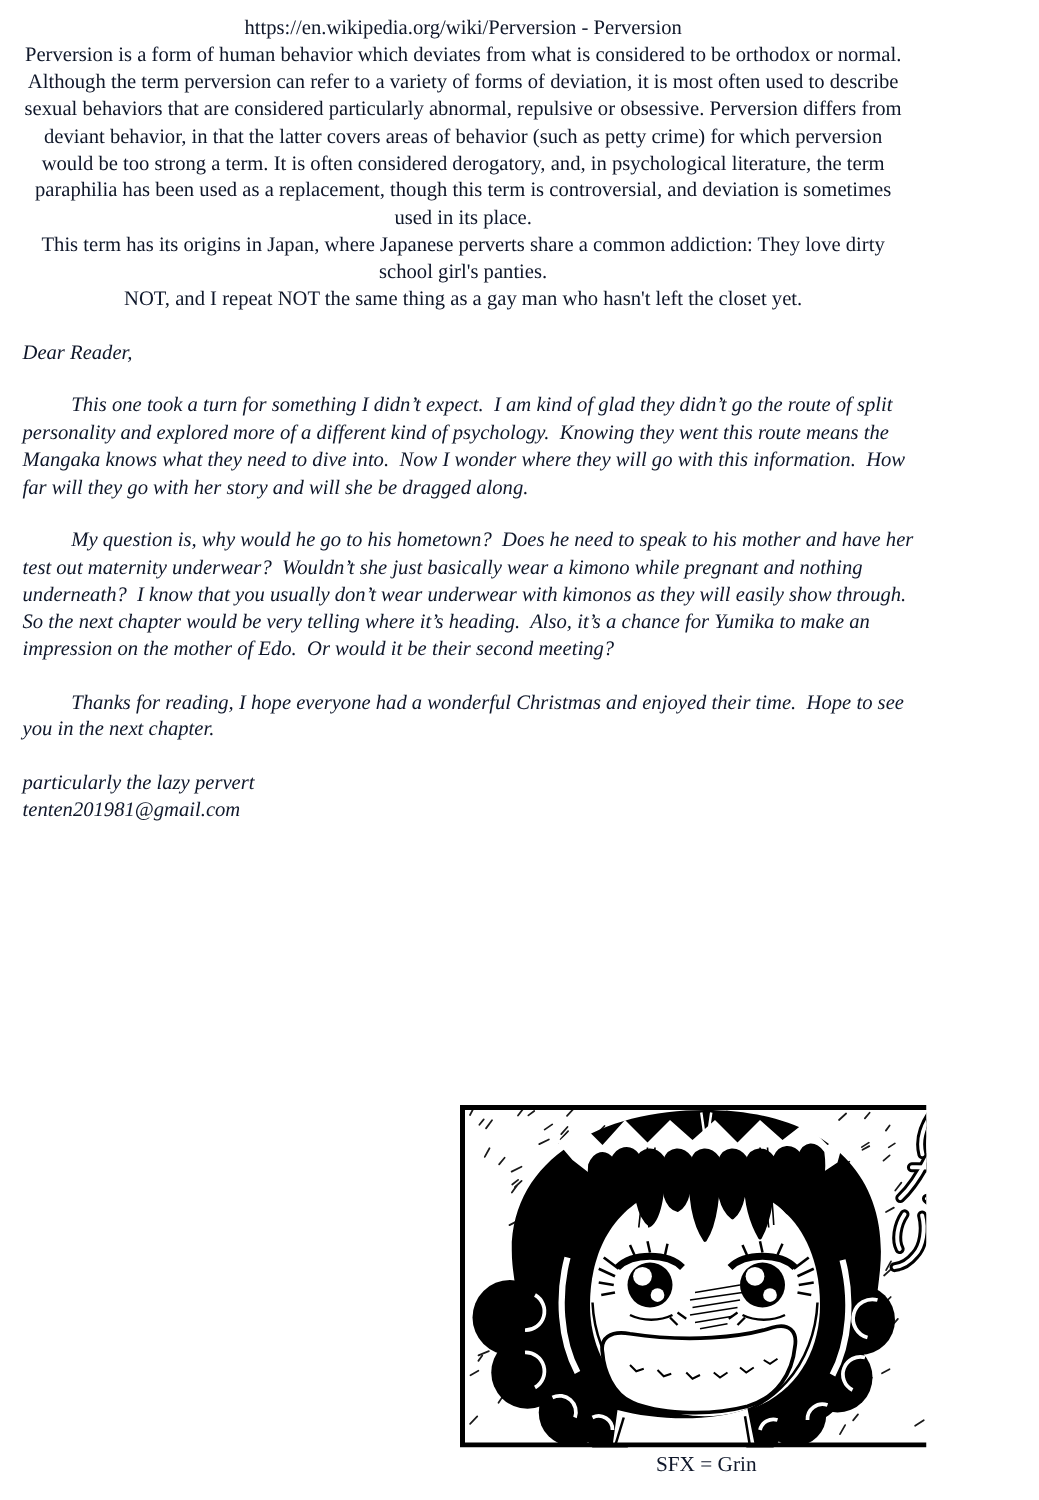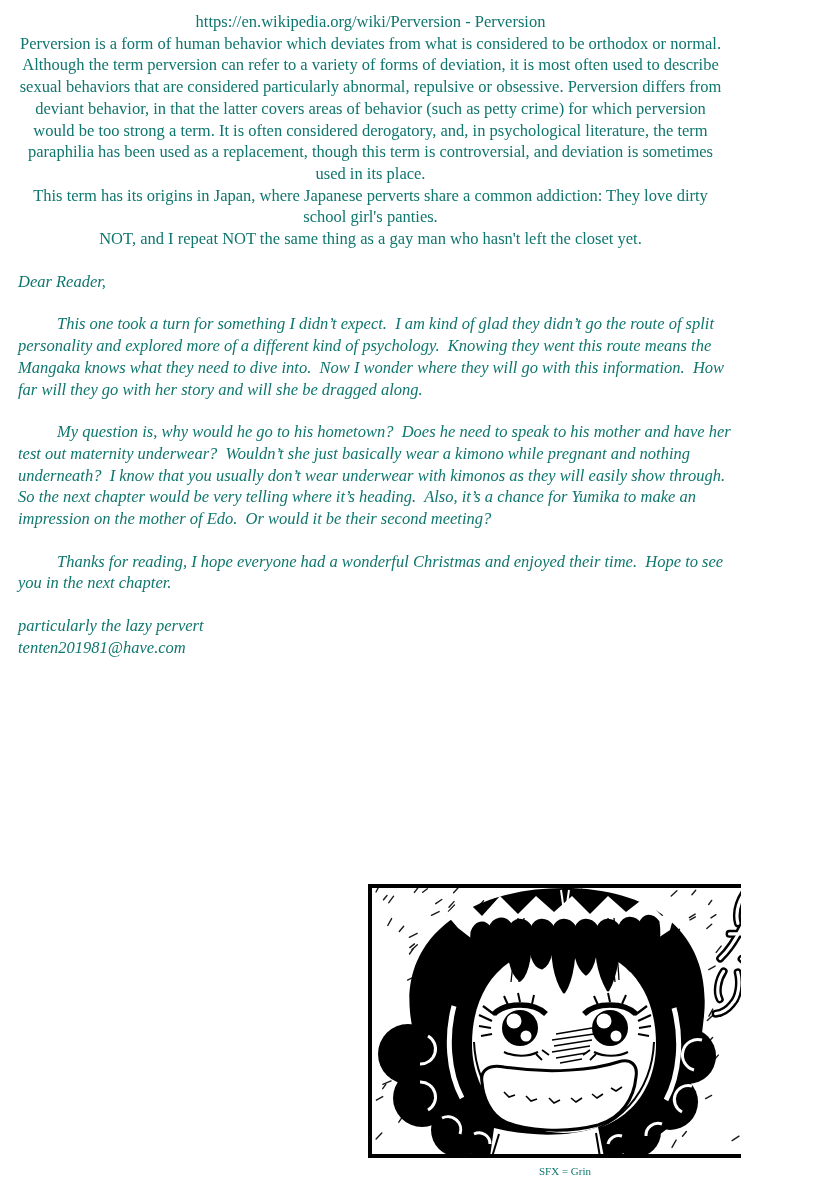--- a/index.html
+++ b/index.html
@@ -1,31 +1,31 @@
 <!DOCTYPE html>
 <html><head>
 <meta charset="utf-8">
 <style>
   html,body{margin:0;padding:0;background:#fff;}
   .page{
-    position:relative;width:741px;height:1200px;background:#ffffff;color:#0f766e;
+    position:relative;width:741px;height:1200px;background:#ffffff;color:#0f172a;
     font-family:"Liberation Serif","DejaVu Serif",serif;
     font-size:16.5px;line-height:21.7px;overflow:hidden;
   }
   .defs{padding:11px 14px 0 14px;text-align:center;}
   .defs div{white-space:normal;}
   .letter{padding:0 4px 0 18px;font-style:italic;}
   .salutation{margin-top:21px;}
   p.para{margin:21px 4px 0 0;text-indent:39px;white-space:pre-wrap;}
   .closing{margin-top:21px;}
   .sig-name{margin-top:21px;}
   .sig-email{margin:0;}
   .panel-wrap{position:absolute;left:368px;top:884px;width:428px;height:274px;}
   .panel-svg{display:block;}
-  .caption{position:absolute;left:351px;top:1161px;width:428px;text-align:center;font-size:11px;}
+  .caption{position:absolute;left:351px;top:1161px;width:428px;text-align:center;font-size:17px;}
   #bg-dashes line{stroke:#1a1a1a;stroke-width:1.4;stroke-linecap:round;}
   .ink{stroke:#000;fill:none;}
   .sfx-outline path{stroke:#000;stroke-width:8;fill:none;stroke-linecap:round;stroke-linejoin:round;}
   .sfx-inner path{stroke:#fff;stroke-width:3.2;fill:none;stroke-linecap:round;stroke-linejoin:round;}
 </style>
 </head>
 <body>
 
 <div class="page">
 
@@ -35,21 +35,21 @@
     <div>This term has its origins in Japan, where Japanese perverts share a common addiction: They love dirty school girl's panties.</div>
     <div>NOT, and I repeat NOT the same thing as a gay man who hasn't left the closet yet.</div>
   </div>
 
   <div class="letter">
     <div class="salutation">Dear Reader,</div>
     <p class="para">This one took a turn for something I didn’t expect.  I am kind of glad they didn’t go the route of split personality and explored more of a different kind of psychology.  Knowing they went this route means the Mangaka knows what they need to dive into.  Now I wonder where they will go with this information.  How far will they go with her story and will she be dragged along.</p>
     <p class="para">My question is, why would he go to his hometown?  Does he need to speak to his mother and have her test out maternity underwear?  Wouldn’t she just basically wear a kimono while pregnant and nothing underneath?  I know that you usually don’t wear underwear with kimonos as they will easily show through.  So the next chapter would be very telling where it’s heading.  Also, it’s a chance for Yumika to make an impression on the mother of Edo.  Or would it be their second meeting?</p>
     <p class="para">Thanks for reading, I hope everyone had a wonderful Christmas and enjoyed their time.  Hope to see you in the next chapter.</p>
     <div class="sig-name">particularly the lazy pervert</div>
-    <div class="sig-email">tenten201981@have.com</div>
+    <div class="sig-email">tenten201981@gmail.com</div>
   </div>
 
   <div class="panel-wrap">
     <svg id="panel-svg" class="panel-svg" viewBox="0 0 428 274" width="428" height="274">
 
       <rect x="2" y="2" width="424" height="270" fill="#ffffff"></rect>
 
       <g id="bg-dashes">
           <line x1="8.0" y1="8.0" x2="10.3" y2="3.6"></line>
           <line x1="384.0" y1="95.5" x2="389.7" y2="92.3"></line>

